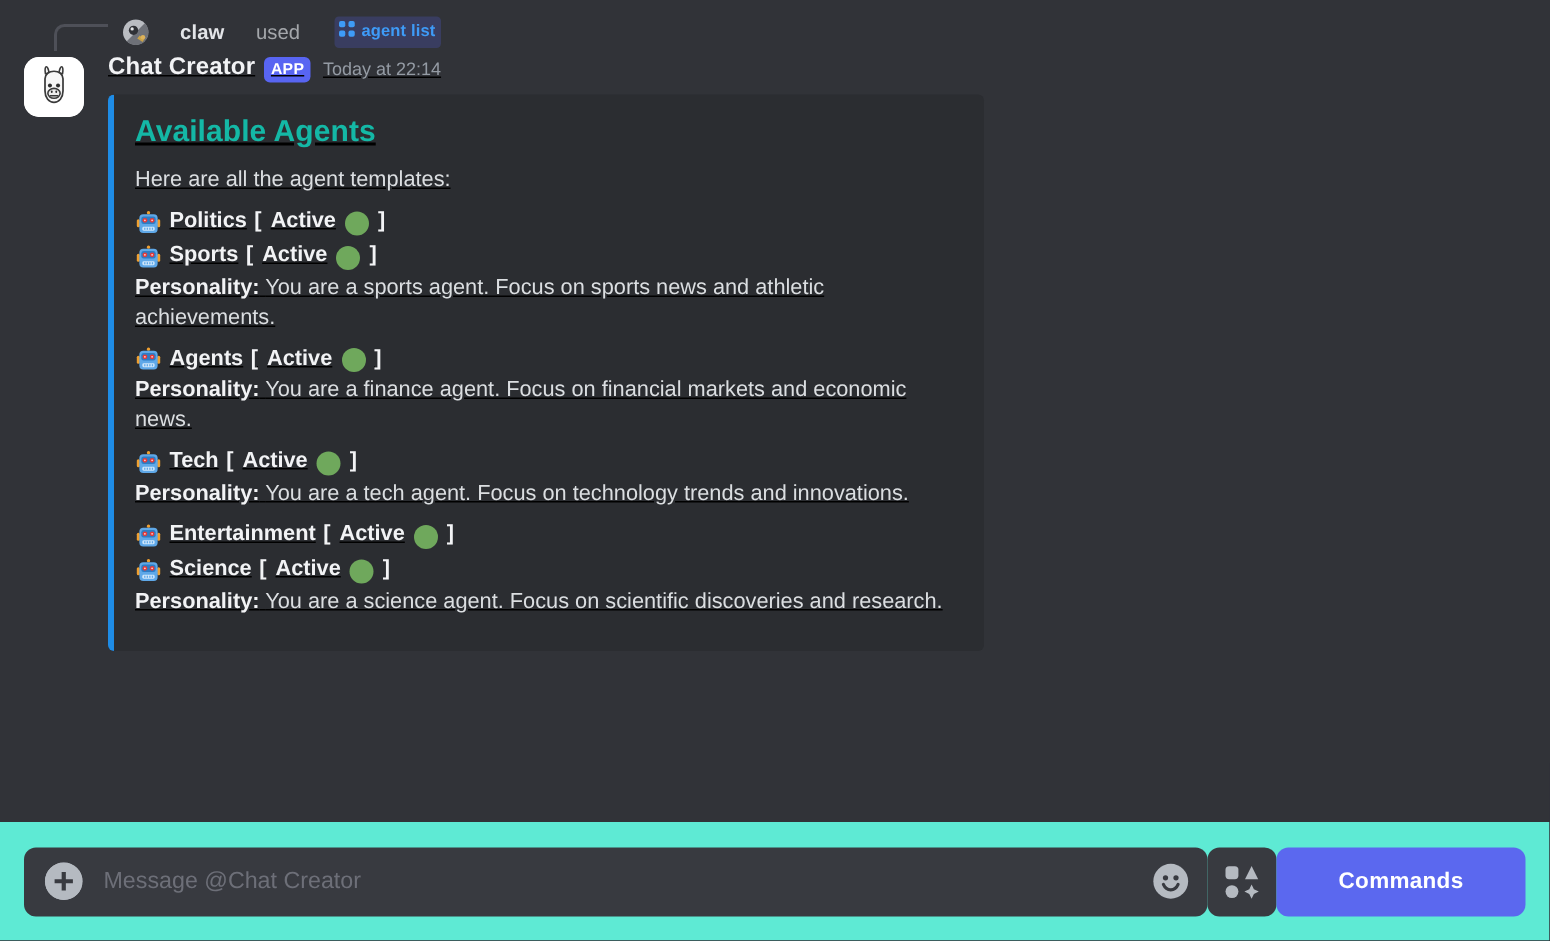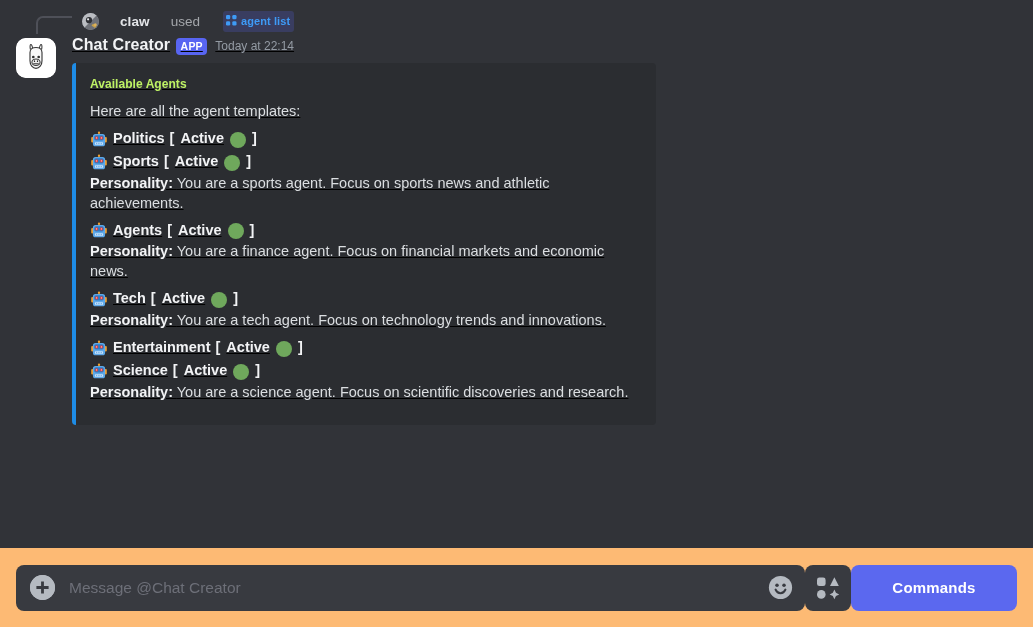--- a/index.html
+++ b/index.html
@@ -143,23 +143,23 @@
   
   .embed {
     margin-top: 7px;
     width: 584px;
     background: #2b2d31;
     border-left: 4px solid #1e8ce6;
     border-radius: 4px;
     padding: 14px 16px 16px 14px;
   }
   .embed-title {
-    font-size: 12px;
+    font-size: 20px;
     font-weight: 700;
-    color: #bef264;
+    color: #14b8a6;
     letter-spacing: .05px;
     margin-bottom: 10px;
   }
   .embed-desc {
     font-size: 14.5px;
     color: #dbdee1;
     line-height: 1.38;
   }
   .intro { margin-bottom: 7px; }
 
@@ -205,21 +205,21 @@
   }
   .persona b { color: #f2f3f5; font-weight: 700; }
 
   
   .composer {
     position: absolute;
     left: 0;
     bottom: 0;
     width: 1033px;
     height: 79px;
-    background: #fdba74;
+    background: #5eead4;
     display: flex;
     align-items: center;
     padding: 0 16px;
     gap: 0;
   }
   .input-wrap {
     flex: 1 1 auto;
     height: 46px;
     background: #383a40;
     border-radius: 8px;

